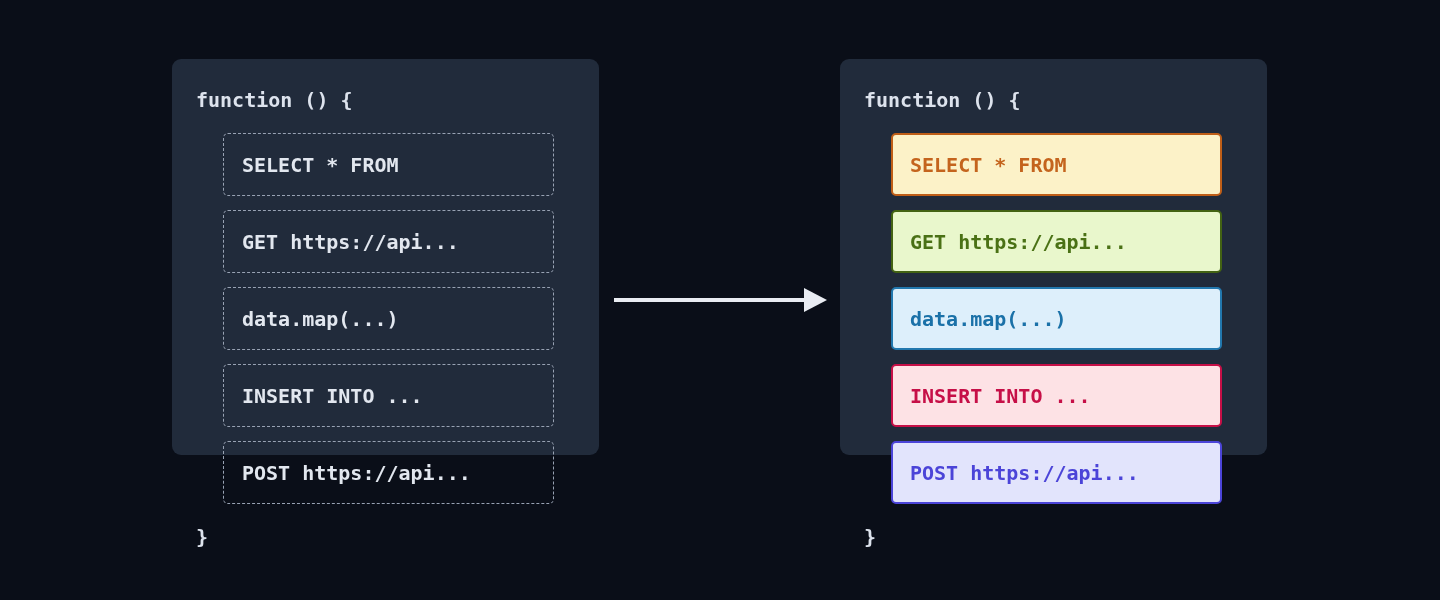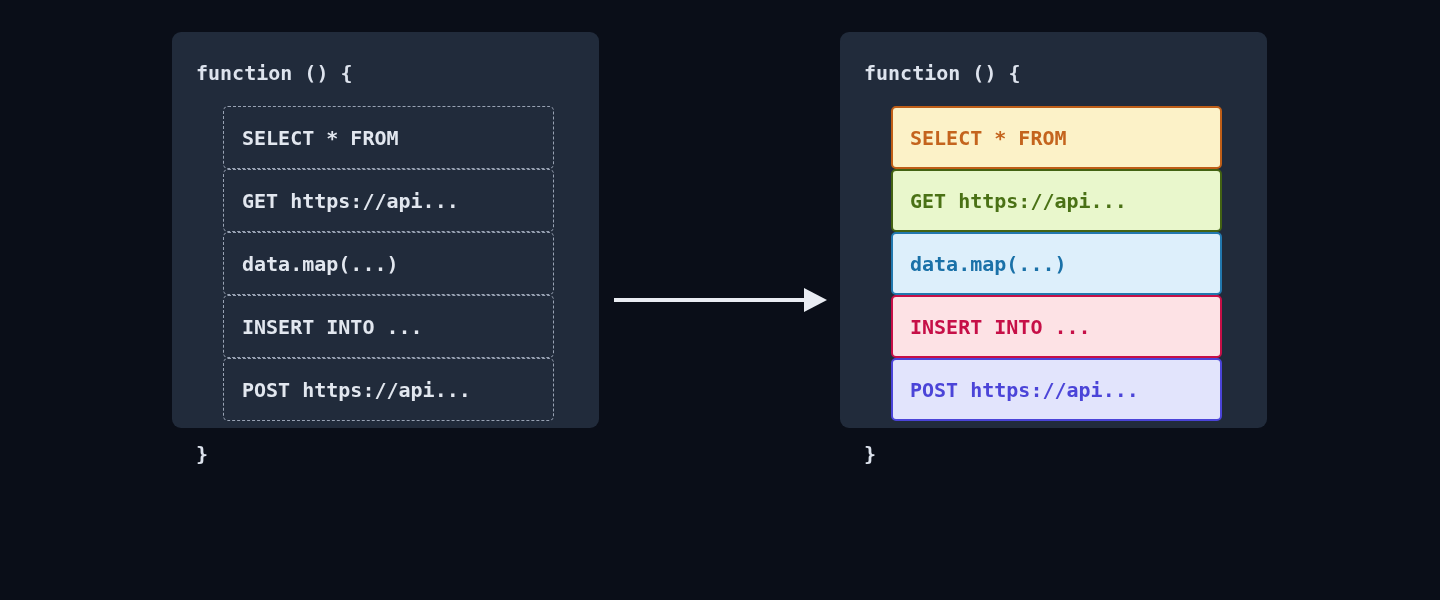--- a/index.html
+++ b/index.html
@@ -8,42 +8,42 @@
     font-family: "DejaVu Sans Mono", "Liberation Mono", monospace;
   }
   .stage {
     position: relative;
     width: 1440px; height: 600px;
     background: #0a0e18;
     overflow: hidden;
   }
   .panel {
     position: absolute;
-    top: 32px;
+    top: 59px;
     width: 427px; height: 396px;
     background: #212b3b;
     border-radius: 9px;
     box-sizing: border-box;
     padding: 28px 30px 0 24px;
   }
   .panel-left  { left: 172px; }
   .panel-right { left: 840px; }
   .fn-line {
     font-size: 20px;
     font-weight: bold;
     line-height: 26px;
     color: #dde3ed;
     white-space: pre;
   }
   .items {
     margin: 20px 0 0 27px;
     width: 331px;
     display: flex;
     flex-direction: column;
-    gap: 0;
+    gap: 14px;
   }
   .item {
     box-sizing: border-box;
     height: 63px;
     display: flex;
     align-items: center;
     padding-left: 18px;
     border-radius: 5px;
     font-size: 20px;
     font-weight: bold;

